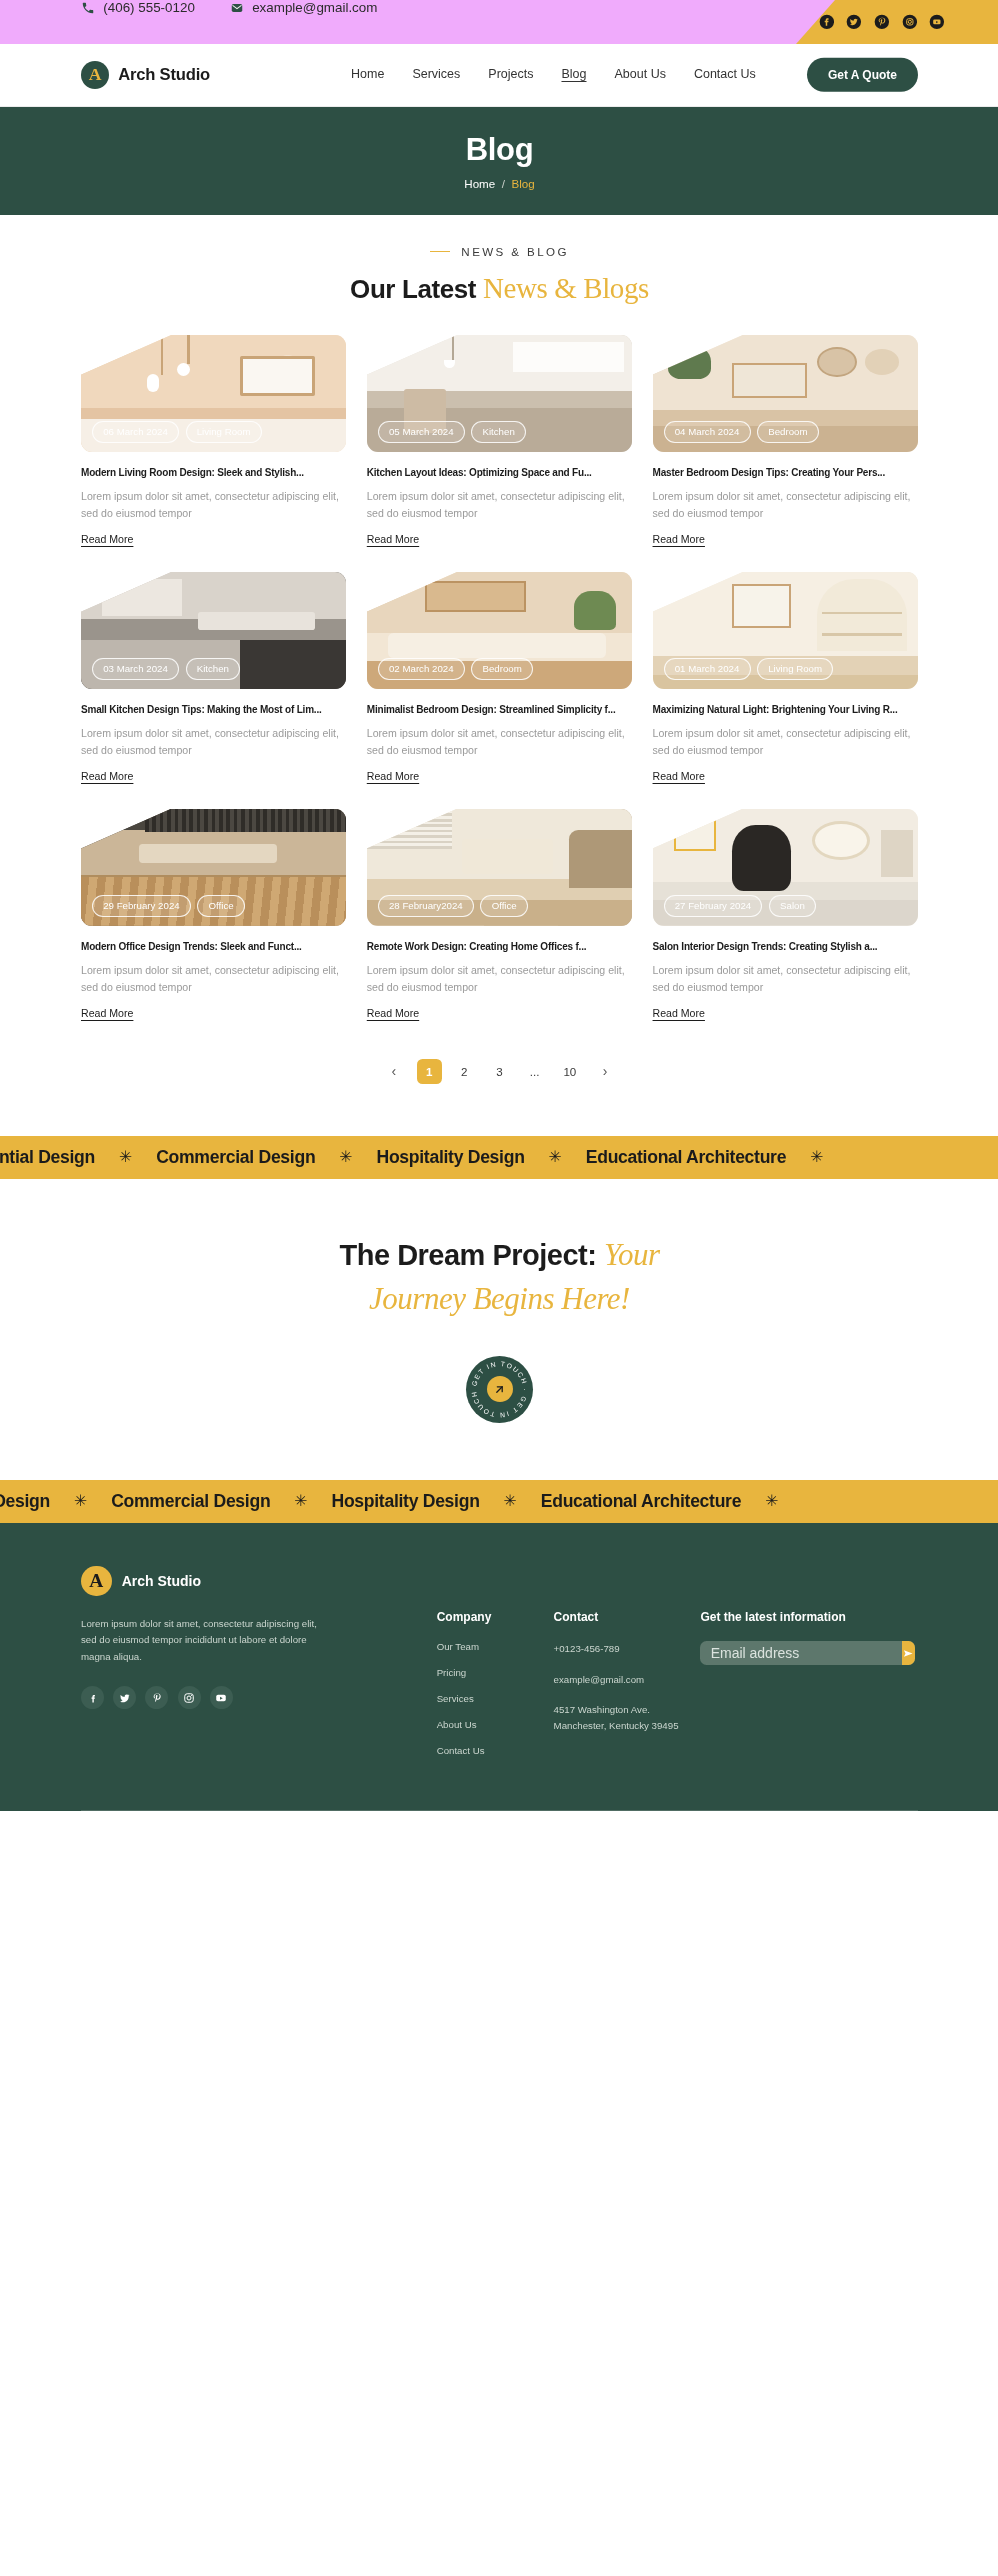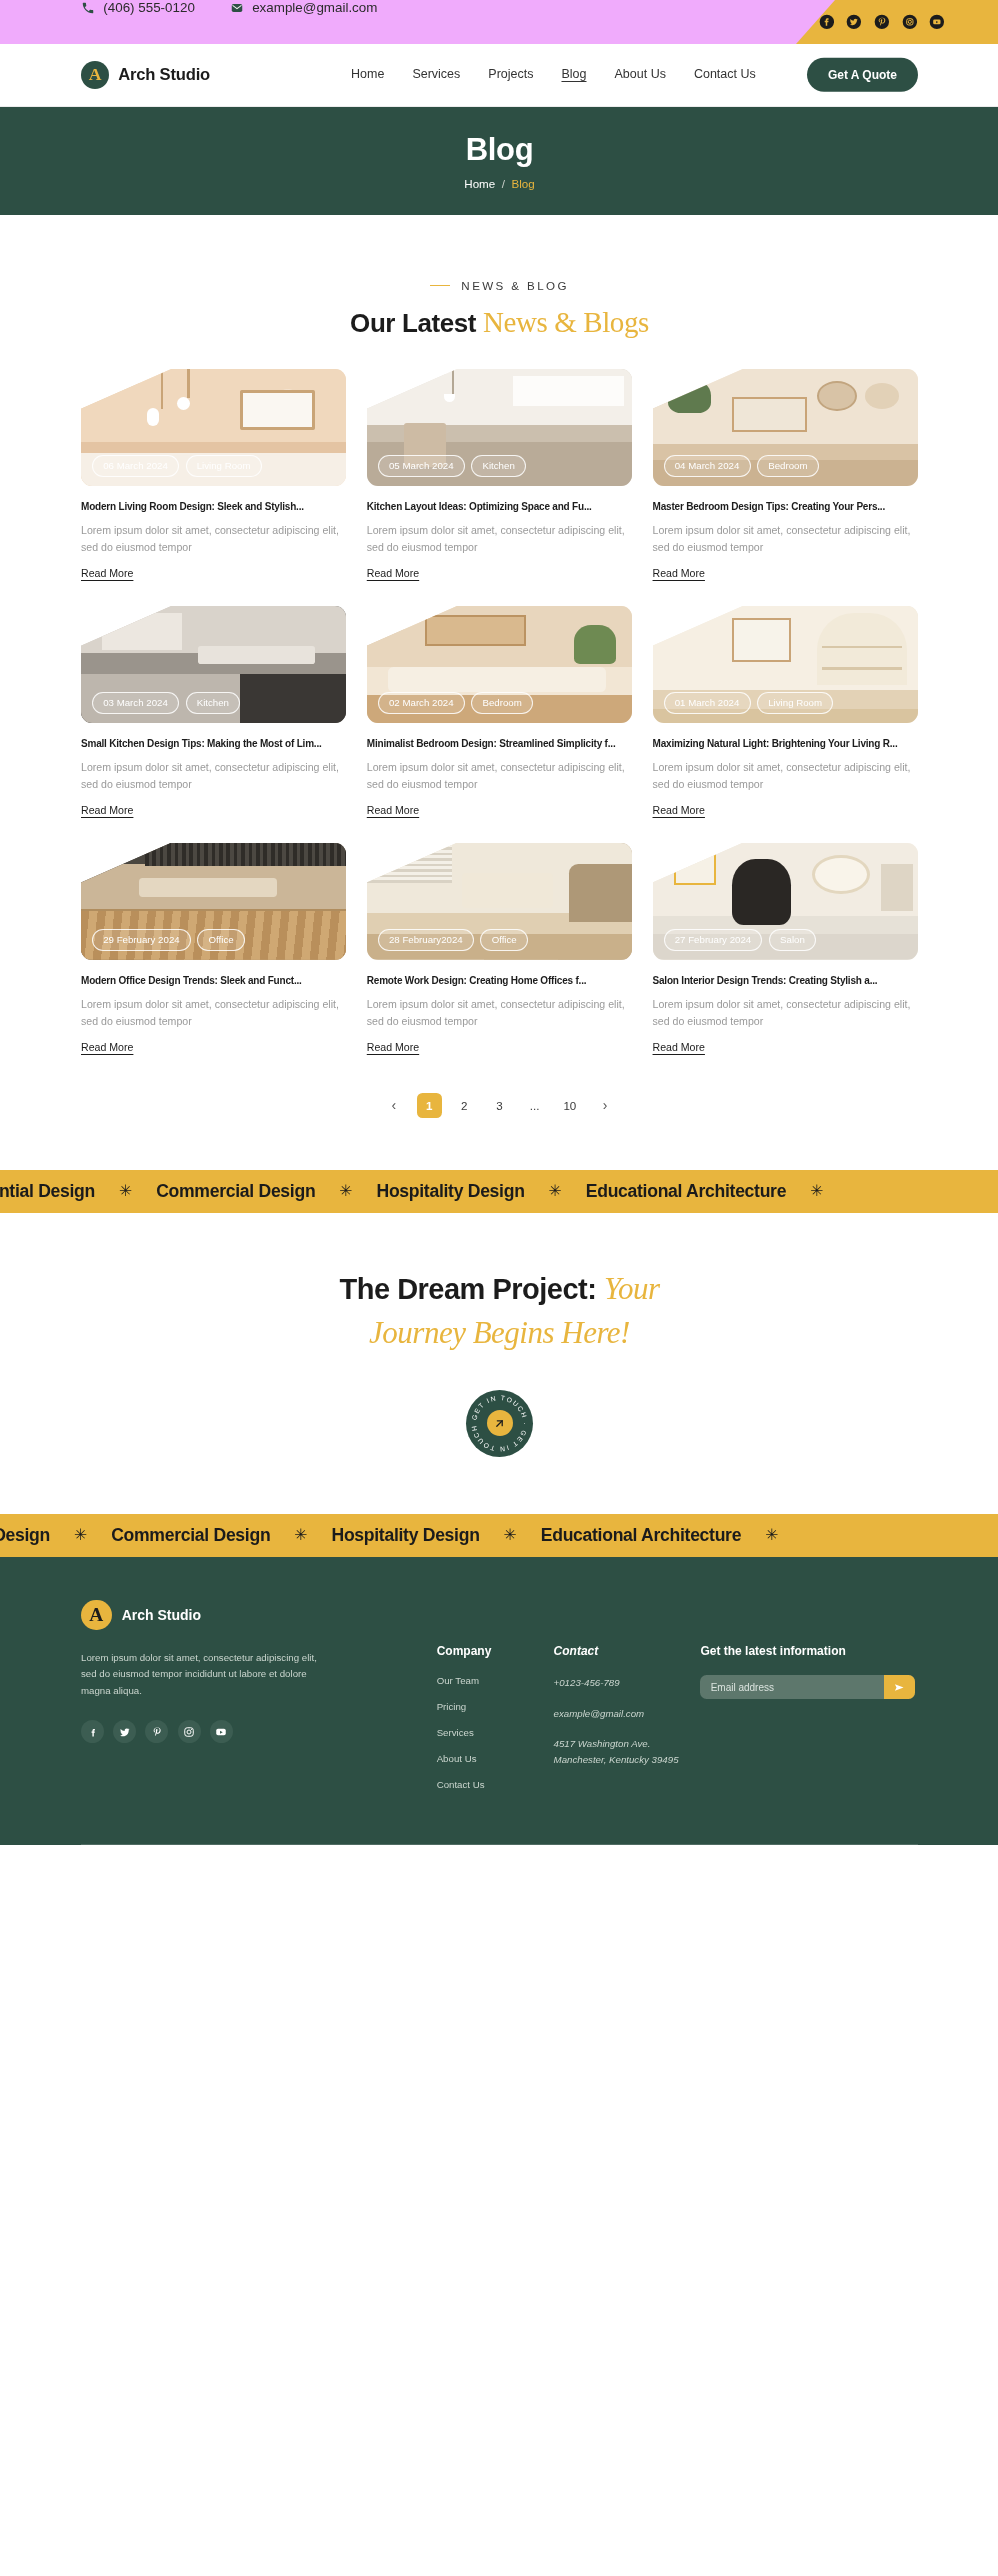--- a/index.html
+++ b/index.html
@@ -94,21 +94,21 @@
     align-items: center; justify-content: center;
     gap: 9.2px;
   }
   .hero-title { color: #fff; font-size: 31px; font-weight: 700; letter-spacing: -0.3px; }
   .crumbs { display: flex; align-items: center; gap: 6.5px; font-size: 11.6px; }
   .crumbs .c-home { color: #fff; text-decoration: none; }
   .crumbs .c-sep { color: #c8cfc9; }
   .crumbs .c-cur { color: #e8b53e; }
 
   
-  .blog-sec { padding: 56px 81px 0; background: #fff; margin-top: 8px; }
+  .blog-sec { padding: 30px 81px 0; background: #fff; }
   .eyebrow {
     display: flex; align-items: center; justify-content: center; gap: 11px;
     margin-bottom: 14px;
   }
   .eyebrow .dash { width: 20.3px; height: 1.8px; background: #e8b53e; display: block; }
   .eyebrow .etext {
     font-size: 11.6px; letter-spacing: 2.4px; color: #3a3a3a; font-weight: 500;
   }
   .sec-title {
     text-align: center; font-size: 26px; font-weight: 700; color: #1c1c1c;
@@ -235,34 +235,34 @@
   .f-soc {
     width: 23px; height: 23px; border-radius: 50%;
     background: #3c5d52;
     display: flex; align-items: center; justify-content: center;
     color: #fff;
   }
   .f-soc svg { display: block; }
 
   .f-col { margin-left: 0; margin-top: 44px; }
   .f-col-company { width: 129px; margin-left: 71px; }
-  .f-col-contact { width: 162px; font-style: italic; }
+  .f-col-contact { width: 162px; }
   .f-col-news { width: 240px; }
   .f-h { font-size: 12px; font-weight: 700; color: #fff; margin-bottom: 17.6px; }
   .f-link { display: block; font-size: 9.7px; color: #cbd6cf; text-decoration: none; margin-bottom: 15px; }
   .f-line { font-size: 9.7px; color: #cbd6cf; margin-bottom: 15px; line-height: 1.6; }
 
   .news-form {
     display: flex; align-items: stretch;
     background: #5d776c; border-radius: 6.5px; overflow: hidden;
     width: 215px; height: 24px;
   }
   .news-form input {
     flex: 1; border: none; outline: none; background: transparent;
-    color: #e6ece8; font-size: 10px; padding: 0 10.2px;
+    color: #e6ece8; font-size: 14px; padding: 0 10.2px;
     font-family: "Liberation Sans", sans-serif;
   }
   .news-form input::placeholder { color: #dbe3de; }
   .news-form button {
     width: 31px; background: #e8b53e; border: none; cursor: pointer;
     display: flex; align-items: center; justify-content: center;
   }
   .news-form button svg { display: block; }
 
   .f-rule { border-top: 0.9px solid rgba(255,255,255,.17); margin-top: 39px; }

